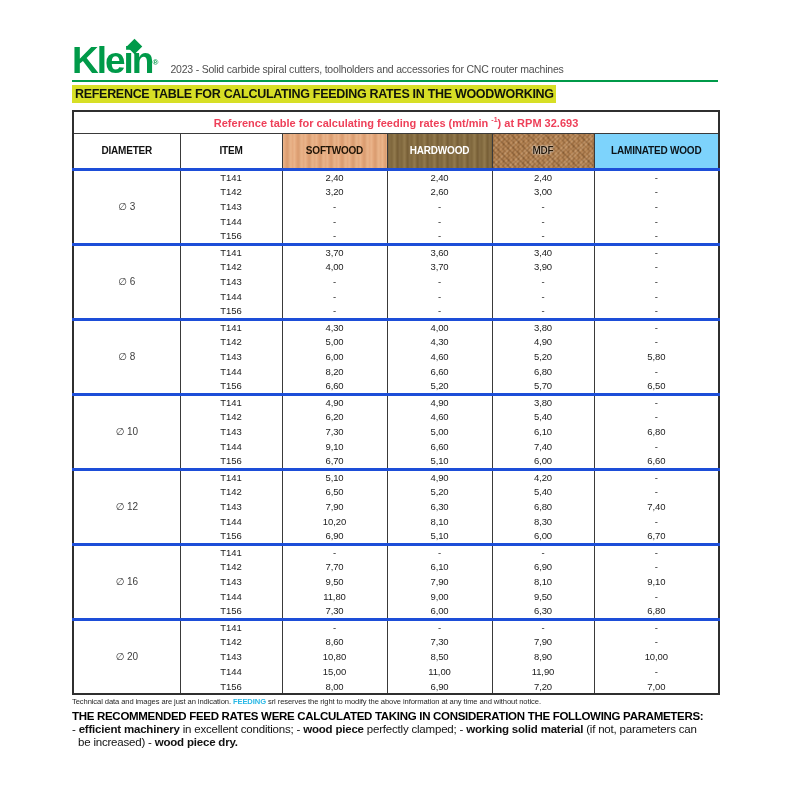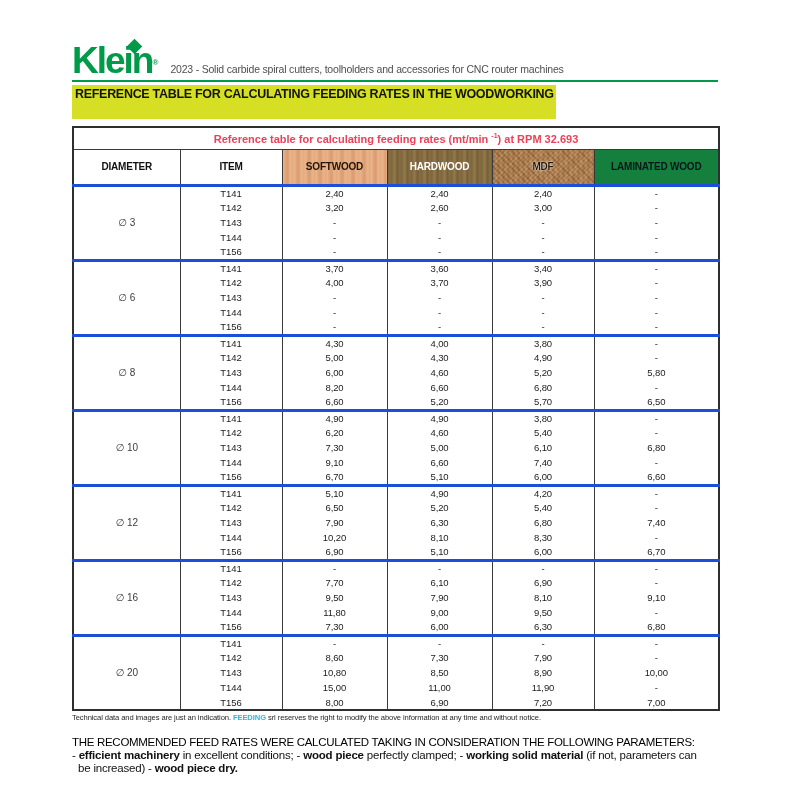--- a/index.html
+++ b/index.html
@@ -14,21 +14,21 @@
   .logo-row { display:flex; align-items:flex-end; height:38px; }
   .logo { position:relative; font-weight:bold; font-size:37px; line-height:34px;
           letter-spacing:-2px; color:#009a49; padding-right:8px; }
   .logo .diamond { position:absolute; left:57px; top:-3px; width:11px; height:11px;
           background:#009a49; transform:rotate(45deg); }
   .logo .reg { font-size:8px; letter-spacing:0; vertical-align:top; position:relative; top:2px; }
   .tagline { font-size:10.5px; color:#4f4f4f; padding-bottom:3px; padding-left:4px; letter-spacing:-0.2px; }
 
   .green-rule { height:2px; background:#009a49; margin-top:2px; }
 
-  .banner { margin-top:3px; width:484px; height:34px; line-height:18px;
+  .banner { margin-top:3px; width:484px; height:18px; line-height:18px;
     background:#d7df25; color:#11150a; font-weight:bold; font-size:12.5px;
     letter-spacing:-0.3px; padding-left:3px; }
 
   
   table.feed { margin-top:7px; width:646px; border-collapse:collapse; table-layout:fixed;
     border:2px solid #2f2f2f; }
   table.feed td, table.feed th { border-left:1px solid #3a3a3a; border-right:1px solid #3a3a3a; }
   .title-row td { height:22px; text-align:center; font-weight:bold; font-size:11px;
     color:#ee4059; border-bottom:1px solid #3a3a3a; }
   .title-row sup { font-size:7px; }
@@ -47,31 +47,31 @@
   }
   th.mdf-bg {
     background-color:#b2804f;
     background-image:
       repeating-linear-gradient(45deg, rgba(60,30,5,0.30) 0 1px, rgba(0,0,0,0) 1px 4px),
       repeating-linear-gradient(-45deg, rgba(255,230,200,0.28) 0 1px, rgba(0,0,0,0) 1px 3px),
       repeating-linear-gradient(90deg, rgba(90,50,15,0.22) 0 2px, rgba(0,0,0,0) 2px 5px);
     color:#241504;
     text-shadow:0 0 2px rgba(255,255,255,0.95), 0 0 1px rgba(255,255,255,0.95);
   }
-  th.laminated-bg { background:#15803d; color:#0c1419; }
+  th.laminated-bg { background:#7dd3fc; color:#0c1419; }
 
   td.cell { height:15px; text-align:center; vertical-align:middle;
     font-size:9.5px; color:#1c1c1c; letter-spacing:-0.1px; }
   td.diameter-cell { font-size:10px; color:#3d3d3d; }
   tr.block-start td { border-top:3px solid #1d4ed8; }
 
   
   .footnote { margin-top:2px; font-size:7.6px; color:#1f1f1f; letter-spacing:-0.1px; }
   .footnote b.brand { color:#29b8e5; }
-  .params-title { margin-top:14px; font-size:11.5px; font-weight:normal; color:#000; letter-spacing:-0.3px; }
+  .params-title { margin-top:4px; font-size:11.5px; font-weight:bold; color:#000; letter-spacing:-0.3px; }
   .params-text { margin-top:1px; font-size:11.5px; color:#111; width:634px; line-height:13px;
     letter-spacing:-0.2px; padding-left:6px; text-indent:-6px; }
 </style>
 </head>
 <body>
 
 <div class="page">
   <div class="content">
 
     <div class="logo-row">

